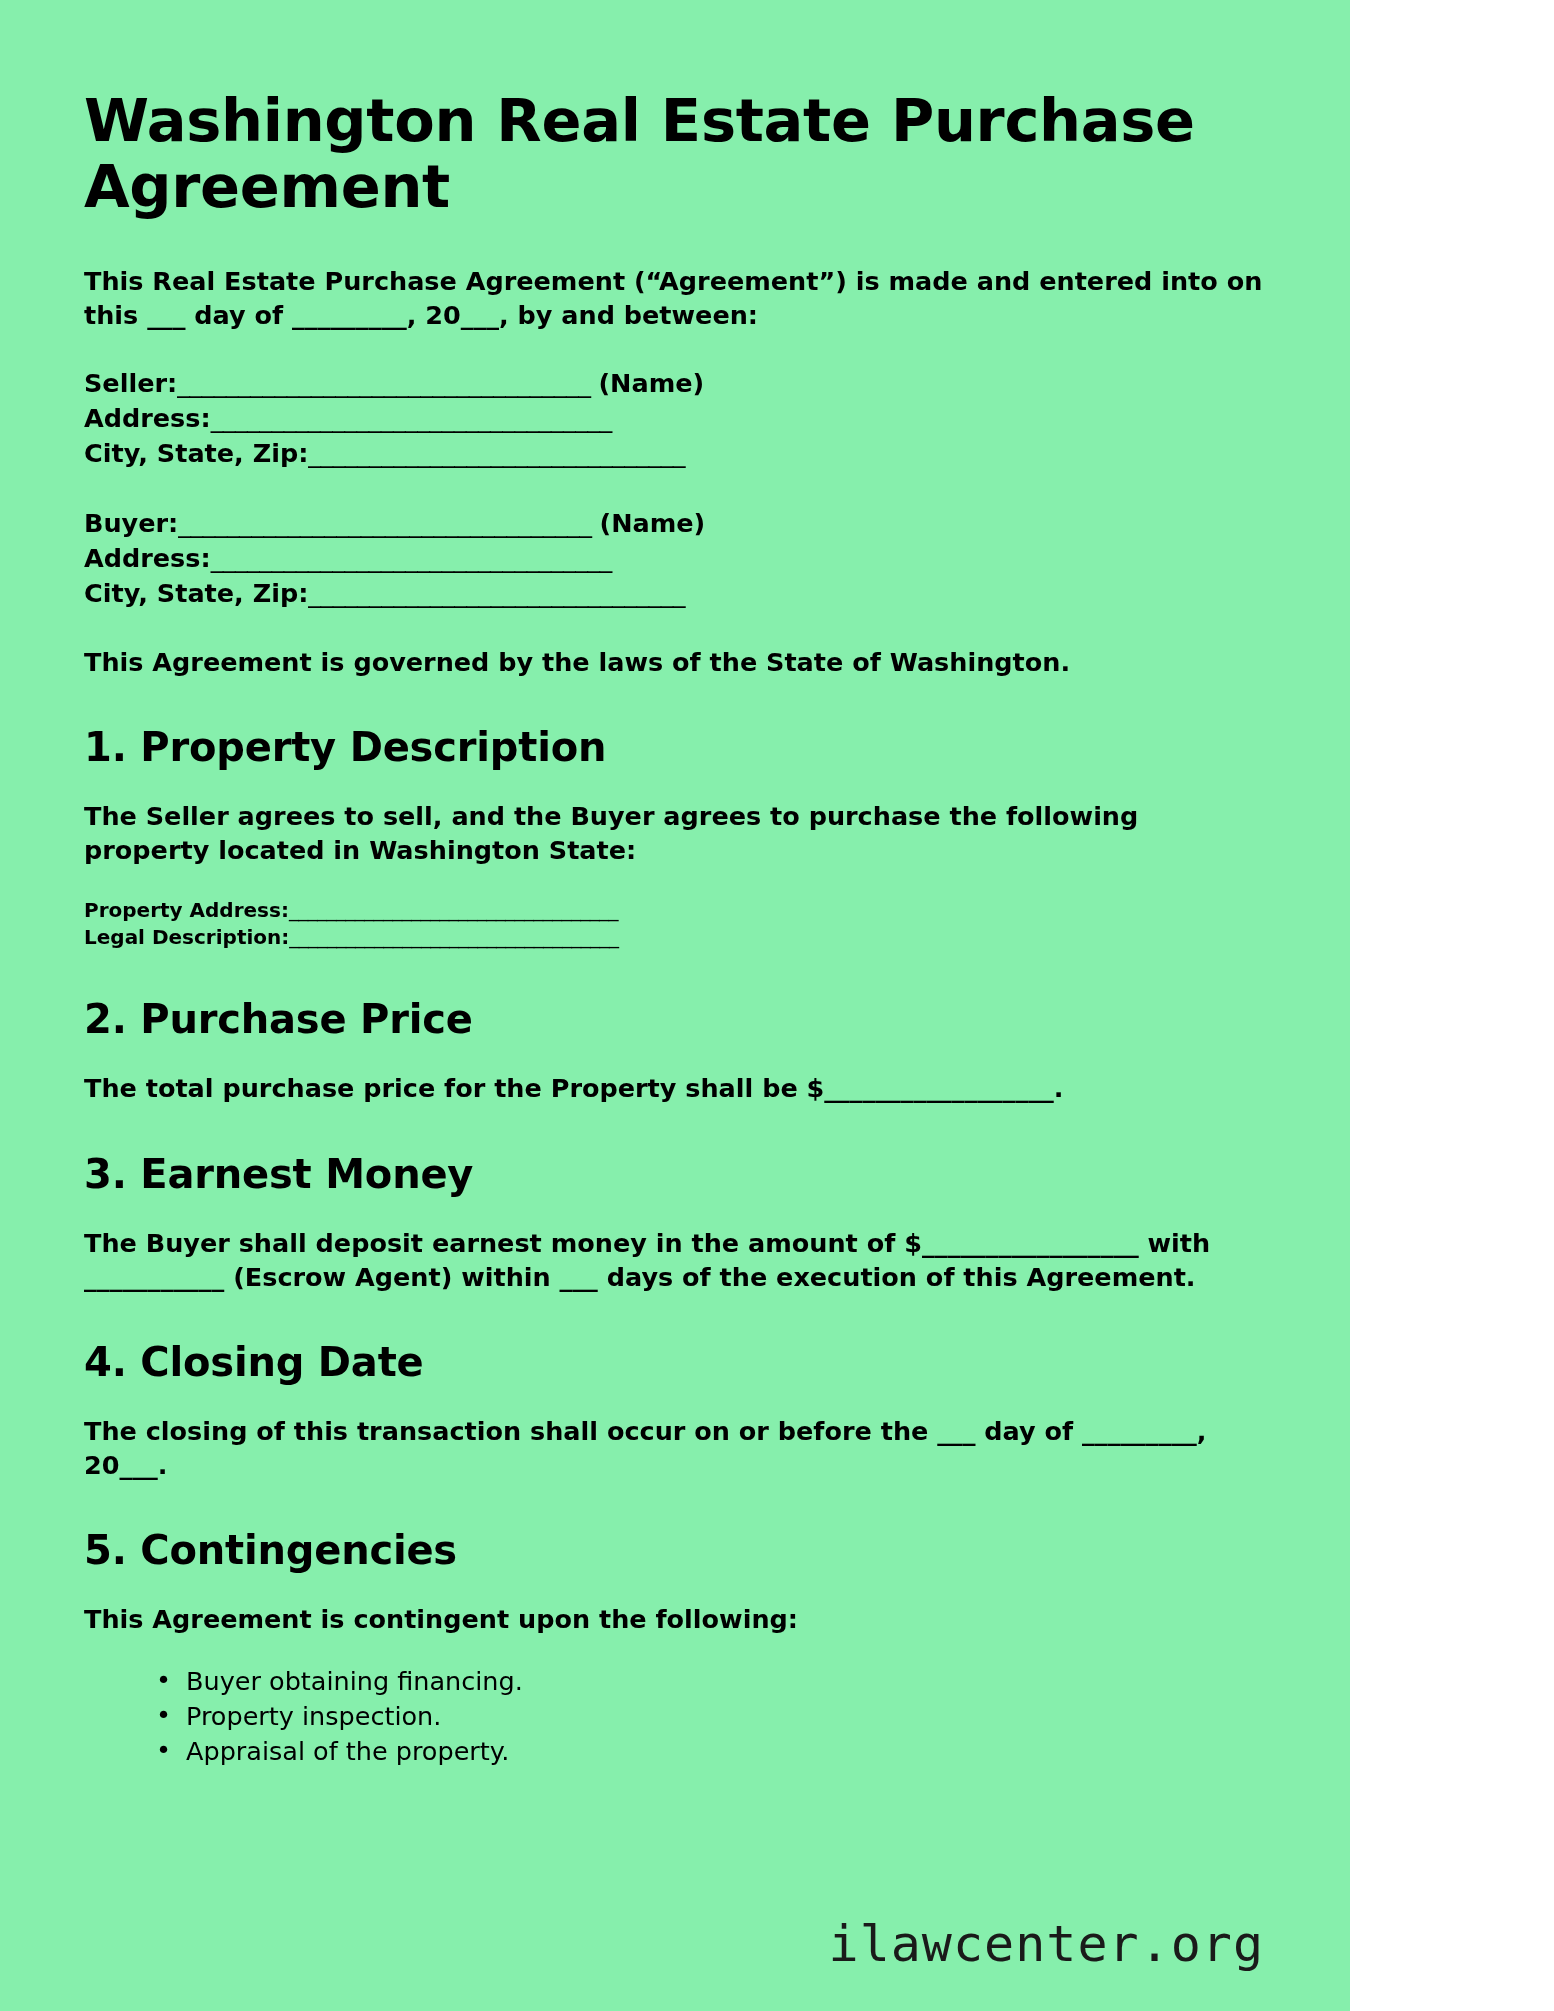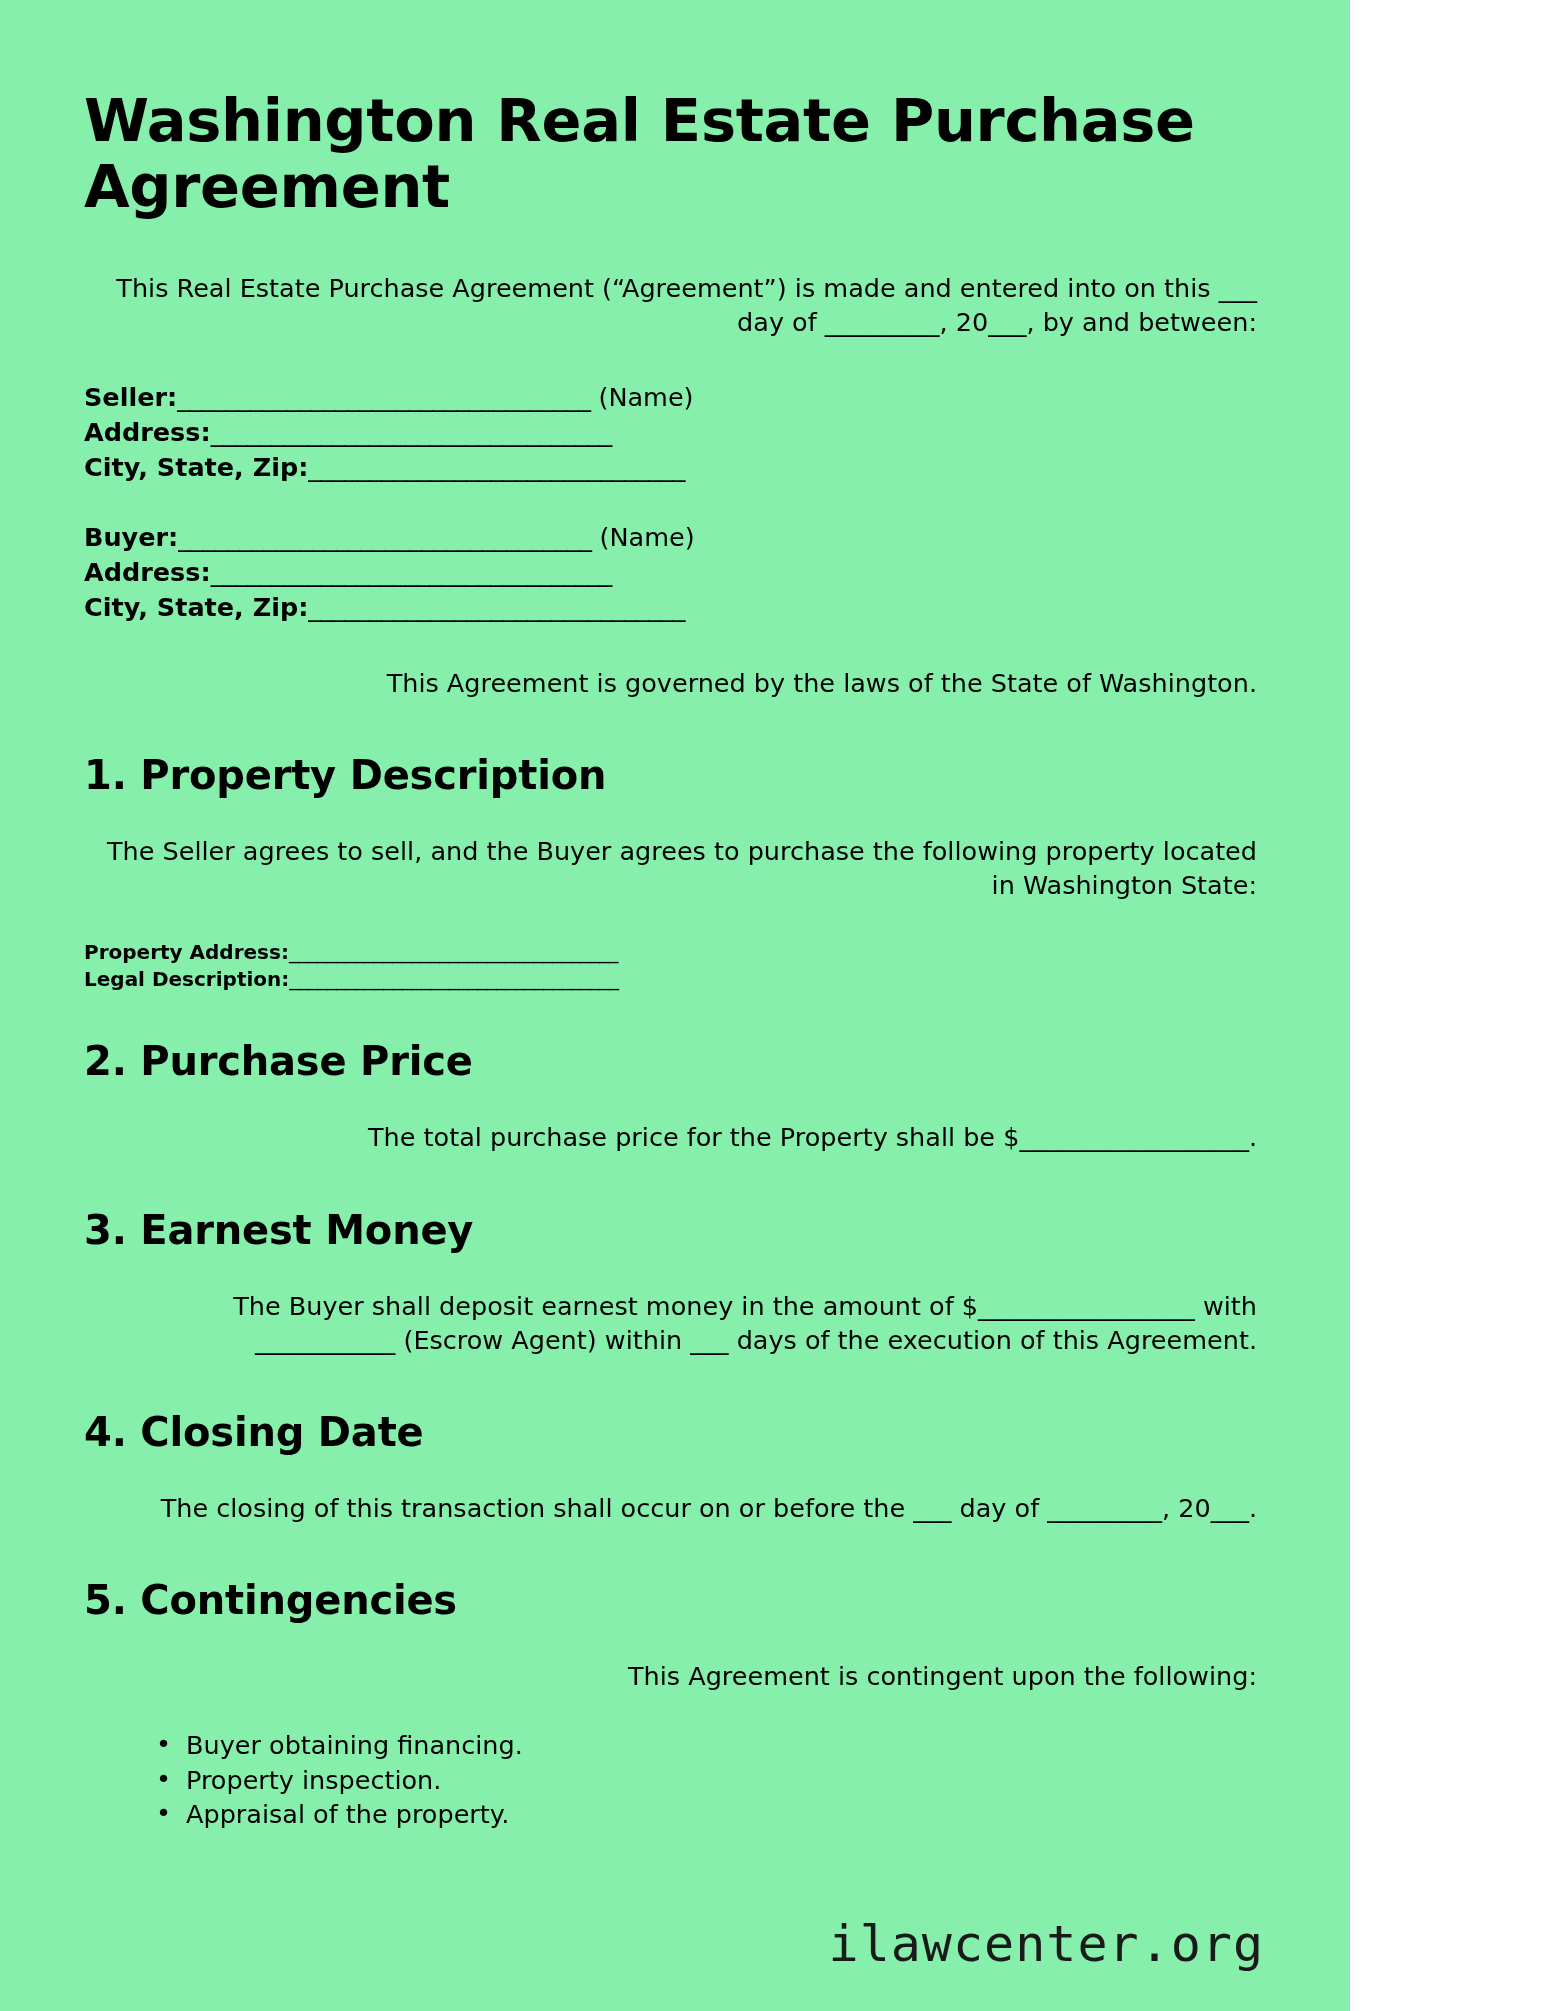--- a/index.html
+++ b/index.html
@@ -29,42 +29,41 @@
     font-size: 59px;
     font-weight: bold;
     line-height: 1.12;
     letter-spacing: -0.3px;
     margin: 0 0 0 0;
     max-width: 1180px;
   }
   p.body-text {
     font-size: 25.5px;
     line-height: 1.34;
-    margin: 7px;
-    font-weight: normal;
-    text-align: right;
+    margin: 0;
+    font-weight: bold;
   }
   .gap-intro { height: 44px; }
   .gap-sm { height: 28px; }
   .gap-md { height: 36px; }
   .gap-party { height: 34px; }
   .gap-before-h2 { height: 46px; }
   .gap-after-h2 { height: 30px; }
   .gap-before-fields { height: 30px; }
   .party-block { font-size: 25.5px; line-height: 1.36; }
   .party-line { white-space: nowrap; }
   .lbl {
     font-weight: bold;
     text-align: center;
   }
   .blank {
     font-weight: normal;
     letter-spacing: -0.6px;
   }
-  .note { font-weight: normal; }
+  .note { font-weight: bold; }
   h2.section-heading {
     font-size: 40px;
     font-weight: bold;
     line-height: 1.1;
     margin: 0;
     letter-spacing: -0.2px;
   }
   .fields-block { font-size: 20px; line-height: 1.36; }
   ul.contingency-list {
     margin: 0;

